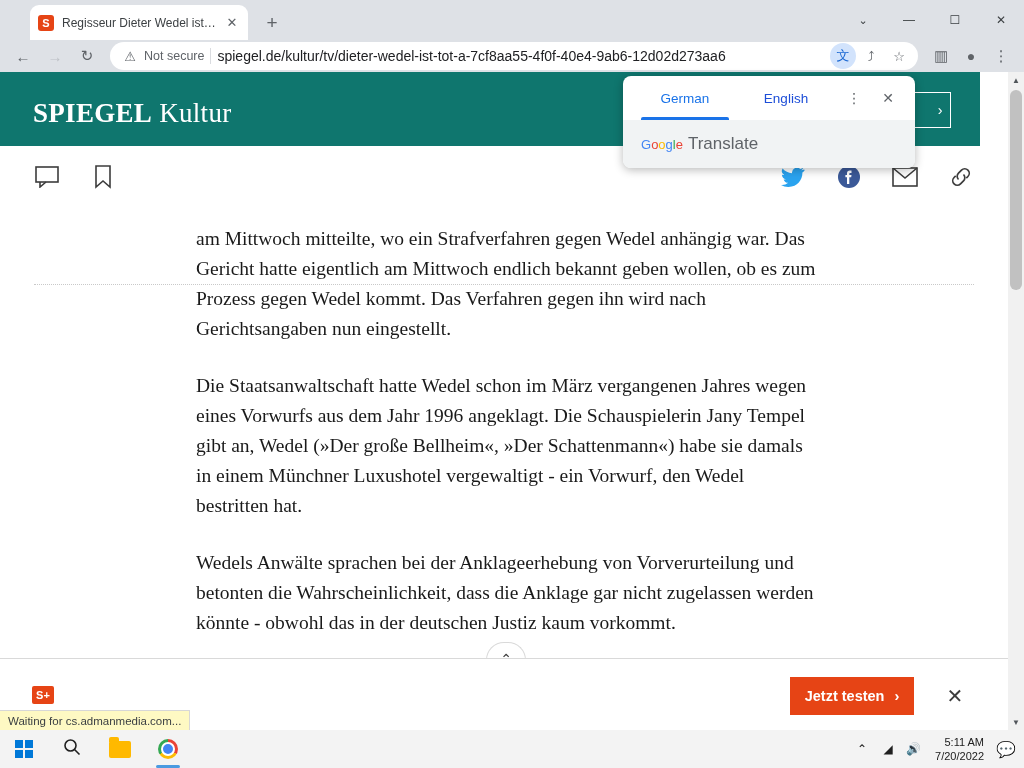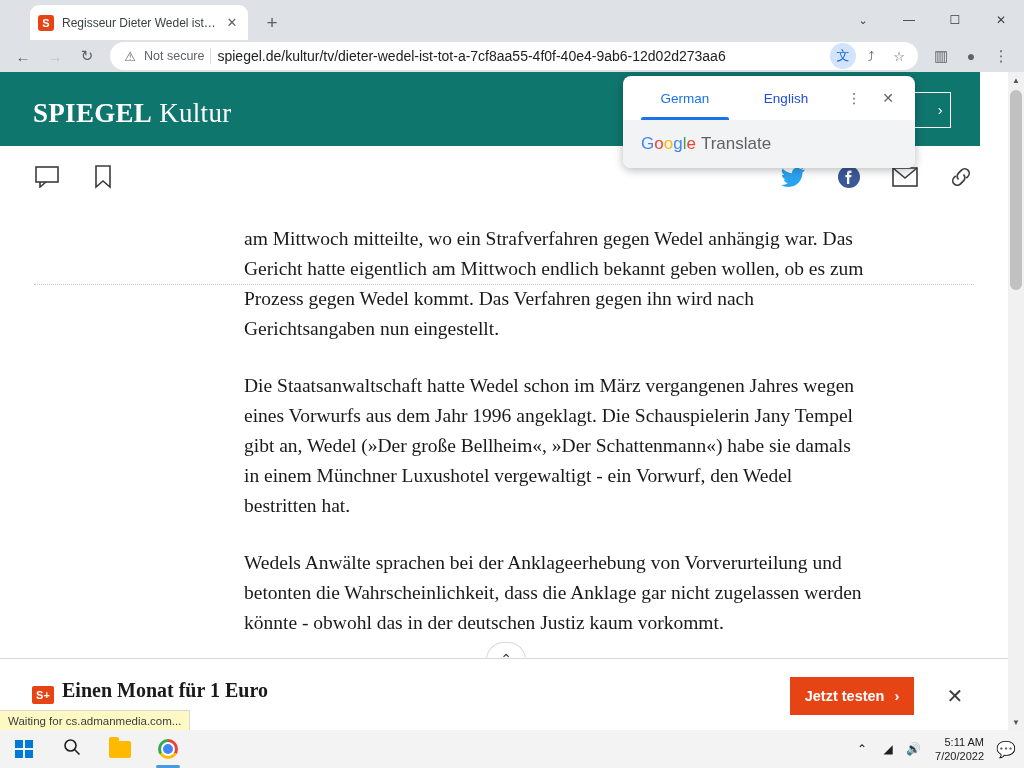--- a/index.html
+++ b/index.html
@@ -121,21 +121,21 @@
   .actionbar .right { position: absolute; right: 34px; top: 18px; display: flex; gap: 30px; }
   .act-icon { width: 26px; height: 26px; color: #3c3c3c; display: flex; align-items: center; justify-content: center; }
   .divider {
     position: absolute; left: 34px; top: 138px; width: 940px;
     border-top: 1px dotted #c9c9c9;
   }
 
   .article {
     position: absolute; top: 152px; left: 196px; width: 625px;
     font-family: "Liberation Serif", serif;
-    font-size: 19.5px; line-height: 30px; color: #1a1a1a; margin-left: 48px;
+    font-size: 19.5px; line-height: 30px; color: #1a1a1a;
   }
   .article p { margin-bottom: 27px; }
 
   
   .scrollbar {
     position: absolute; top: 72px; right: 0; width: 16px; height: 658px;
     background: #f1f1f1;
   }
   .scroll-up, .scroll-down {
     position: absolute; left: 0; width: 16px; height: 16px;
@@ -177,21 +177,21 @@
   .tp-close {
     position: absolute; top: 11px; right: 16px; width: 22px; height: 22px;
     display: flex; align-items: center; justify-content: center;
     color: #5f6368; font-size: 14px;
   }
   .tp-footer {
     position: absolute; bottom: 0; left: 0; width: 292px; height: 48px;
     background: #f1f3f4; border-radius: 0 0 8px 8px;
     display: flex; align-items: center; padding-left: 18px;
   }
-  .tp-footer .g { font-size: 17px; color: #5f6368; }
+  .tp-footer .g { font-size: 13px; color: #5f6368; }
   .tp-footer .g .b { color: #4285f4; }
   .tp-footer .g .r { color: #ea4335; }
   .tp-footer .g .y { color: #fbbc05; }
   .tp-footer .g .g2 { color: #34a853; }
   .tp-footer .translate-word { font-size: 17px; color: #5f6368; margin-left: 5px; }
 
   
   .promo {
     position: absolute; bottom: 0; left: 0; width: 1008px; height: 72px;
     background: #ffffff; border-top: 1px solid #d9d9d9;
@@ -382,21 +382,20 @@
     <div class="article">
       <p>am Mittwoch mitteilte, wo ein Strafverfahren gegen Wedel anhängig war. Das Gericht hatte eigentlich am Mittwoch endlich bekannt geben wollen, ob es zum Prozess gegen Wedel kommt. Das Verfahren gegen ihn wird nach Gerichtsangaben nun eingestellt.</p>
       <p>Die Staatsanwaltschaft hatte Wedel schon im März vergangenen Jahres wegen eines Vorwurfs aus dem Jahr 1996 angeklagt. Die Schauspielerin Jany Tempel gibt an, Wedel (»Der große Bellheim«, »Der Schattenmann«) habe sie damals in einem Münchner Luxushotel vergewaltigt - ein Vorwurf, den Wedel bestritten hat.</p>
       <p>Wedels Anwälte sprachen bei der Anklageerhebung von Vorverurteilung und betonten die Wahrscheinlichkeit, dass die Anklage gar nicht zugelassen werden könnte - obwohl das in der deutschen Justiz kaum vorkommt.</p>
     </div>
 
     <div class="scroll-top-btn">⌃</div>
 
     <div class="promo">
       <span class="promo-badge">S+</span>
-      <span class="promo-title">Einen Monat für 1 Euro</span>
       <div class="promo-cta">
         <span>Jetzt testen</span>
         <span>›</span>
       </div>
       <div class="promo-close">✕</div>
     </div>
   </div>
 
   <div class="scrollbar">
     <div class="scroll-up">▲</div>

